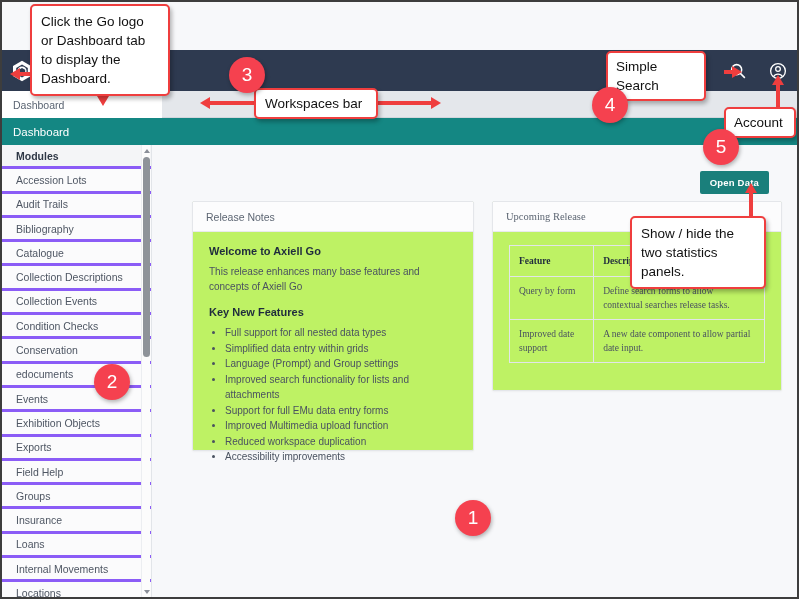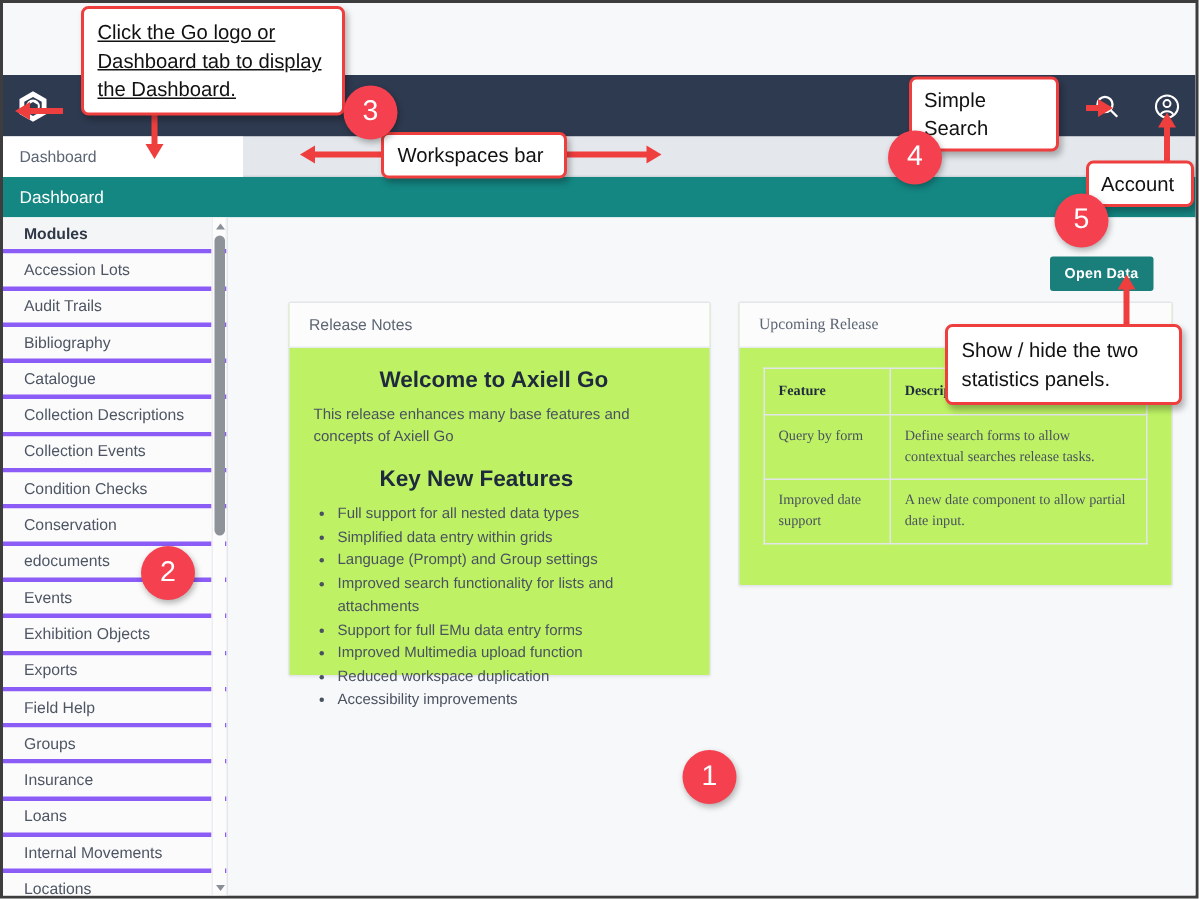--- a/index.html
+++ b/index.html
@@ -192,25 +192,24 @@
     font-size: 10.5px;
     color: #5d6673;
     background: #fcfcfd;
   }
   .panel-body { padding: 13px 16px 16px 16px; }
 
   #panel-release-notes { left: 40px; top: 56px; width: 282px; height: 250px; }
   #panel-upcoming     { left: 340px; top: 56px; width: 290px; height: 190px; font-family: Liberation Serif, serif; }
 
   .rn-h {
-    font-size: 15px;
+    font-size: 11px;
     font-weight: bold;
     color: #1f2b3d;
     margin-bottom: 7px;
-    margin-left: 44px;
   }
   .rn-p {
     font-size: 10px;
     color: #4a5260;
     line-height: 15px;
     margin-bottom: 12px;
     max-width: 248px;
   }
   .rn-list { margin: 5px 0 0 16px; }
   .rn-list li {
@@ -247,25 +246,25 @@
     background: #ffffff;
     border: 2.5px solid #ef3e3e;
     border-radius: 5px;
     box-shadow: 2px 3px 4px rgba(0,0,0,.28);
     font-size: 13.5px;
     color: #111111;
     line-height: 19px;
     padding: 6px 9px;
     z-index: 40;
   }
-  #callout-logo  { left: 52px;  top: 2px;   width: 176px; text-decoration: underline; }
+  #callout-logo  { left: 28px;  top: 2px;   width: 140px; }
   #callout-ws    { left: 252px; top: 86px;  width: 124px; padding: 4px 9px; }
   #callout-search{ left: 604px; top: 49px;  width: 100px; padding: 4px 8px;}
   #callout-acct  { left: 722px; top: 105px; width: 72px;  padding: 4px 8px;}
-  #callout-stats { left: 628px; top: 214px; width: 158px; }
+  #callout-stats { left: 628px; top: 214px; width: 136px; }
 
   
   .ann-line {
     position: absolute;
     background: #ef3e3e;
     z-index: 38;
   }
   .ann-head {
     position: absolute;
     width: 0; height: 0;

